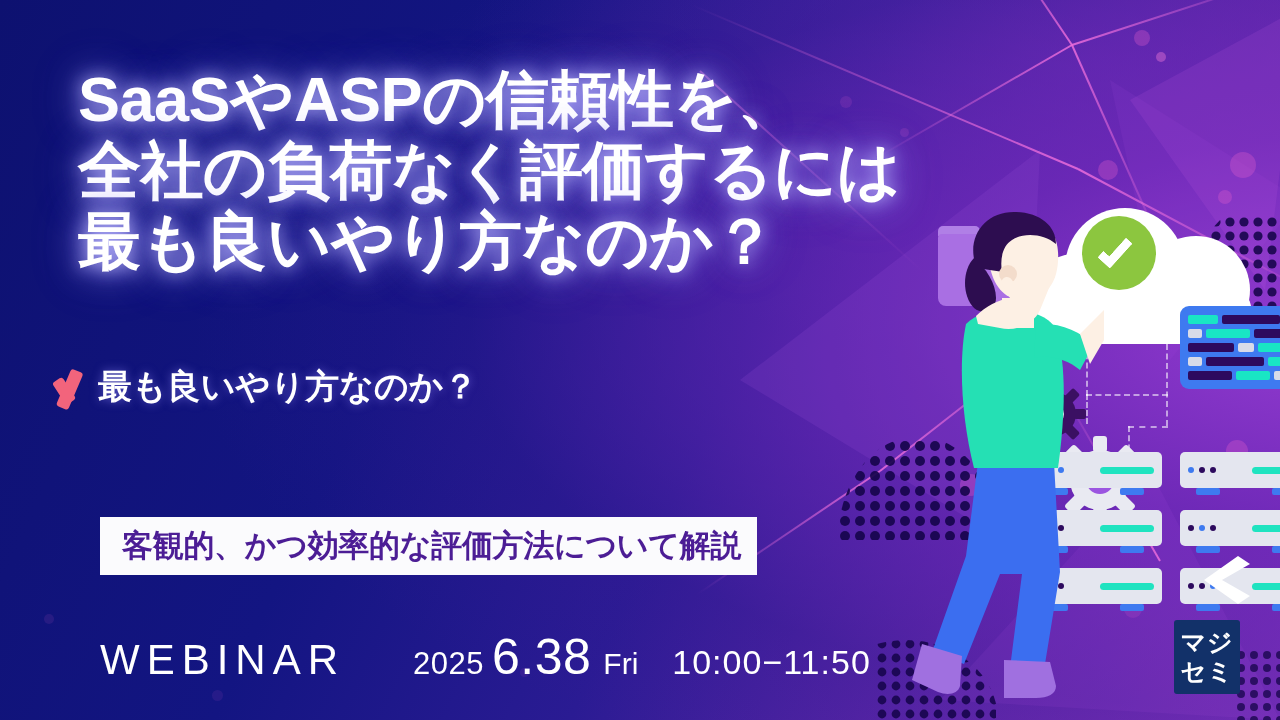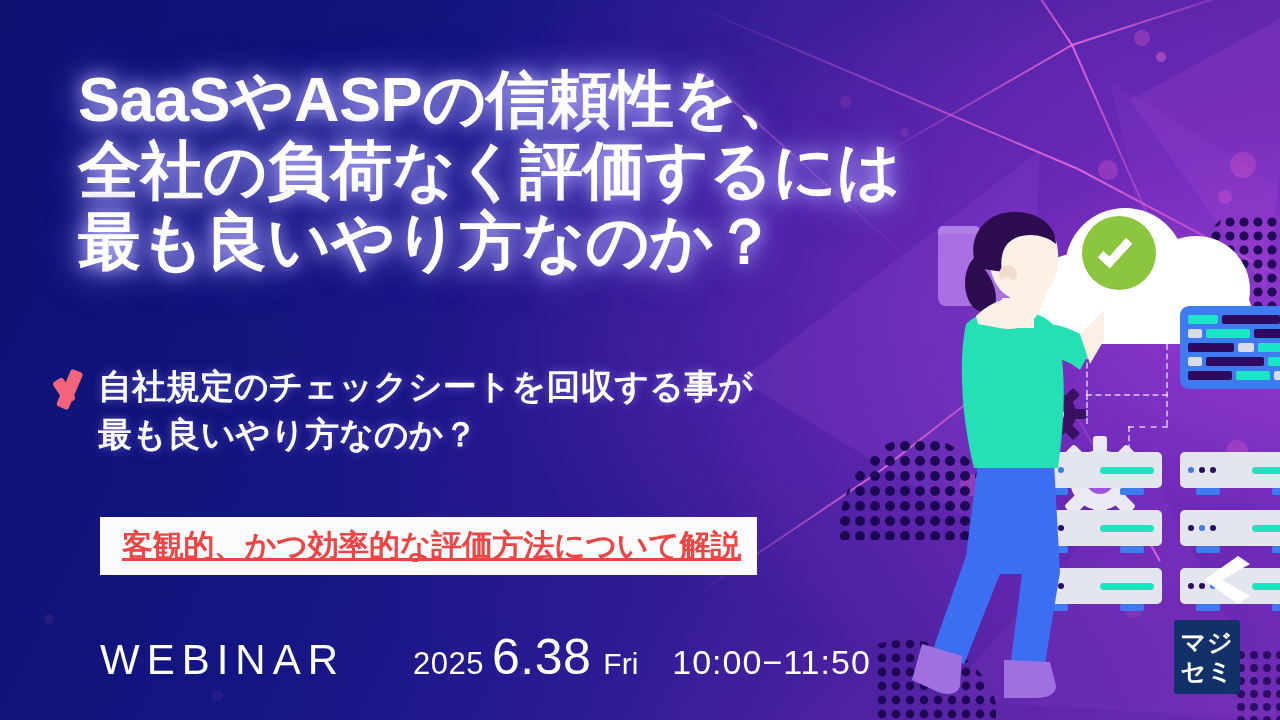--- a/index.html
+++ b/index.html
@@ -75,21 +75,21 @@
   #checkmark { position:absolute; left:47px; top:372px; width:46px; height:42px; }
   #checkmark .s { position:absolute; background:#f2647c; border-radius:3px; }
   #checkmark .s1 { width:12px; height:26px; left:4px; top:8px; transform:rotate(-33deg); transform-origin:50% 0; }
   #checkmark .s2 { width:13px; height:40px; left:24px; top:-1px; transform:rotate(23deg); transform-origin:50% 0; }
 
   #highlight {
     position:absolute; left:100px; top:517px; height:58px; background:#fbfbfd;
     display:flex; align-items:center; padding:0 16px 0 22px;
   }
   #highlight span {
-    color:#ef4444; font-weight:700; font-size:31px; letter-spacing:-0.3px; white-space:nowrap;text-decoration:underline;
+    color:#4c1d95; font-weight:700; font-size:31px; letter-spacing:-0.3px; white-space:nowrap;
   }
 
   #footer { position:absolute; left:100px; top:628px; display:flex; align-items:baseline; color:#ffffff; }
   #footer .webinar { font-size:42px; font-weight:300; letter-spacing:7px; }
   #footer .dgroup { display:flex; align-items:baseline; margin-left:68px; }
   #footer .yr  { font-size:31px; font-weight:300; letter-spacing:.5px; }
   #footer .day { font-size:50px; font-weight:300; margin-left:8px; letter-spacing:.5px; }
   #footer .dow { font-size:30px; font-weight:300; margin-left:12px; }
   #footer .time{ font-size:34px; font-weight:300; margin-left:34px; letter-spacing:1px; }
 
@@ -364,21 +364,20 @@
     <span class="ln">全社の負荷なく評価するには</span>
     <span class="ln">最も良いやり方なのか？</span>
   </div>
 
   <div id="checkmark">
     <div class="s s1"></div>
     <div class="s s2"></div>
   </div>
 
   <div id="subtitle">
-    <span class="ln">自社規定のチェックシートを回収する事が</span>
     <span class="ln">最も良いやり方なのか？</span>
   </div>
 
   <div id="highlight">
     <span>客観的、かつ効率的な評価方法について解説</span>
   </div>
 
   <div id="footer">
     <span class="webinar">WEBINAR</span>
     <span class="dgroup">

